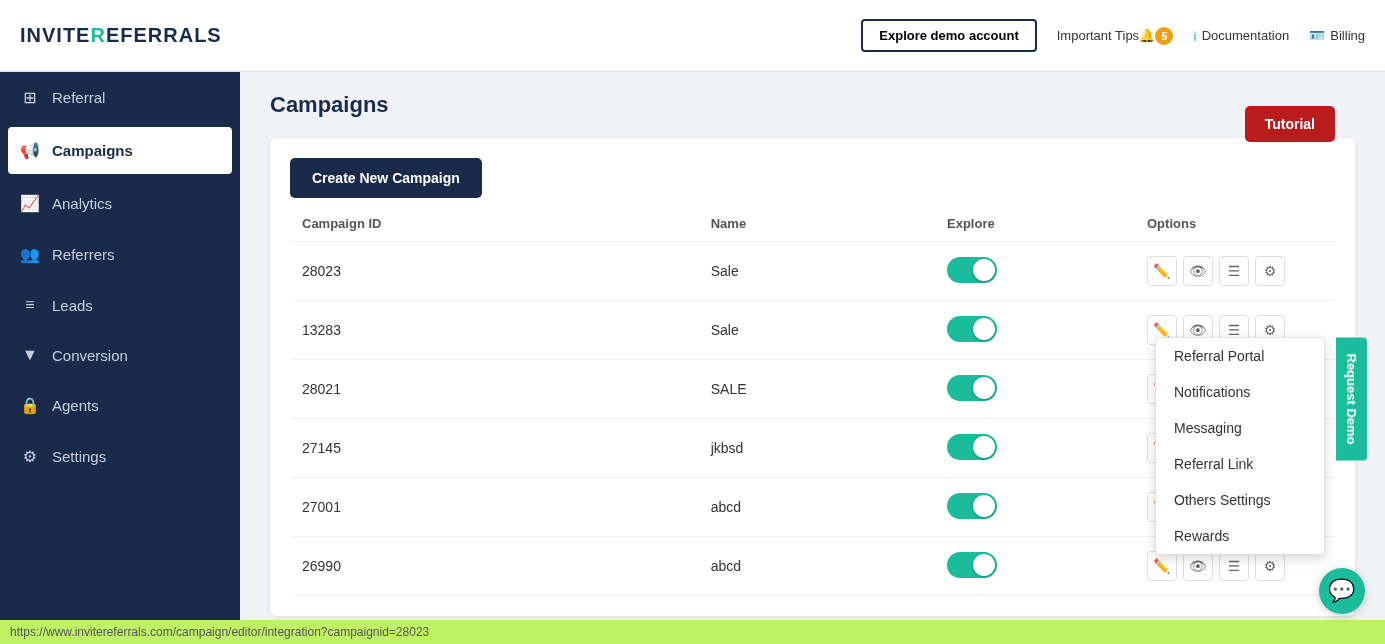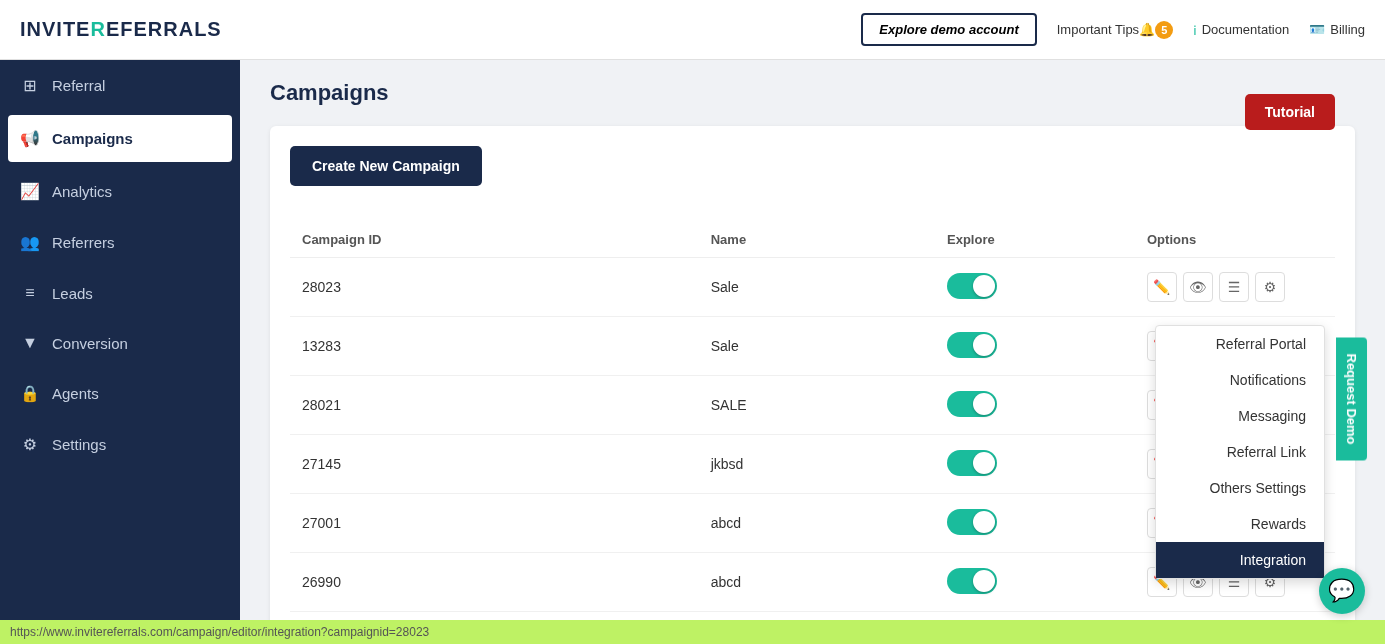--- a/index.html
+++ b/index.html
@@ -1,21 +1,21 @@
 <!DOCTYPE html>
 <html><head>
   <meta charset="utf-8">
   <style>
     * { box-sizing: border-box; margin: 0; padding: 0; }
     body { font-family: Arial, sans-serif; font-size: 14px; background: #f0f2f5; display: flex; flex-direction: column; height: 644px; overflow: hidden; }
 
     
     .topbar {
       background: #fff;
-      height: 60px;
+      height: 72px;
       display: flex;
       align-items: center;
       padding: 0 20px;
       border-bottom: 1px solid #e0e0e0;
       flex-shrink: 0;
       justify-content: space-between;
     }
     .topbar-logo {
       display: flex;
       align-items: center;
@@ -30,21 +30,20 @@
       gap: 20px;
     }
     .explore-btn {
       border: 2px solid #1a2a4a;
       background: #fff;
       padding: 7px 16px;
       border-radius: 4px;
       cursor: pointer;
       font-size: 13px;
       font-weight: 600;
-      font-style: italic;
     }
     .tips-btn {
       display: flex;
       align-items: center;
       cursor: pointer;
       font-size: 13px;
       color: #333;
       position: relative;
     }
     .badge {
@@ -127,21 +126,21 @@
     }
     .create-btn {
       background: #1a2a4a;
       color: #fff;
       border: none;
       padding: 12px 22px;
       border-radius: 5px;
       font-size: 14px;
       font-weight: 600;
       cursor: pointer;
-      margin-bottom: 36px;
+      margin-bottom: 8px;
     }
     .tutorial-btn {
       background: #b91c1c;
       color: #fff;
       border: none;
       padding: 10px 20px;
       border-radius: 5px;
       font-size: 14px;
       font-weight: 600;
       cursor: pointer;
@@ -220,21 +219,20 @@
     .dropdown-menu {
       position: absolute;
       background: #fff;
       border: 1px solid #e0e0e0;
       border-radius: 4px;
       box-shadow: 0 4px 12px rgba(0,0,0,0.15);
       min-width: 170px;
       z-index: 100;
       right: 60px;
       top: 265px;
-      text-align: right;
     }
     .dropdown-item {
       padding: 10px 18px;
       cursor: pointer;
       font-size: 14px;
       color: #333;
     }
     .dropdown-item.active {
       background: #1a2a4a;
       color: #fff;
@@ -454,21 +452,20 @@
       </table>
     </div>
 
     <div class="dropdown-menu">
       <div class="dropdown-item">Referral Portal</div>
       <div class="dropdown-item">Notifications</div>
       <div class="dropdown-item">Messaging</div>
       <div class="dropdown-item">Referral Link</div>
       <div class="dropdown-item">Others Settings</div>
       <div class="dropdown-item">Rewards</div>
-      <div class="dropdown-item active">Integration</div>
     </div>
   </div>
 </div>
 
 <div class="request-demo-tab" style="position:fixed; right:-28px; top:50%; transform: rotate(90deg) translateX(50%); transform-origin: center center;">Request Demo</div>
 
 <div class="chat-btn">
   <span>💬</span>
 </div>
 

